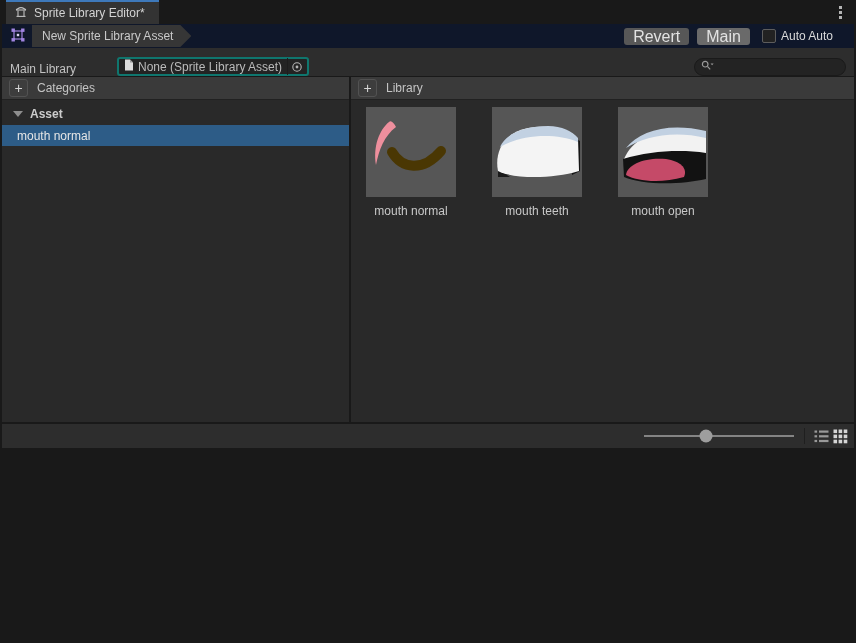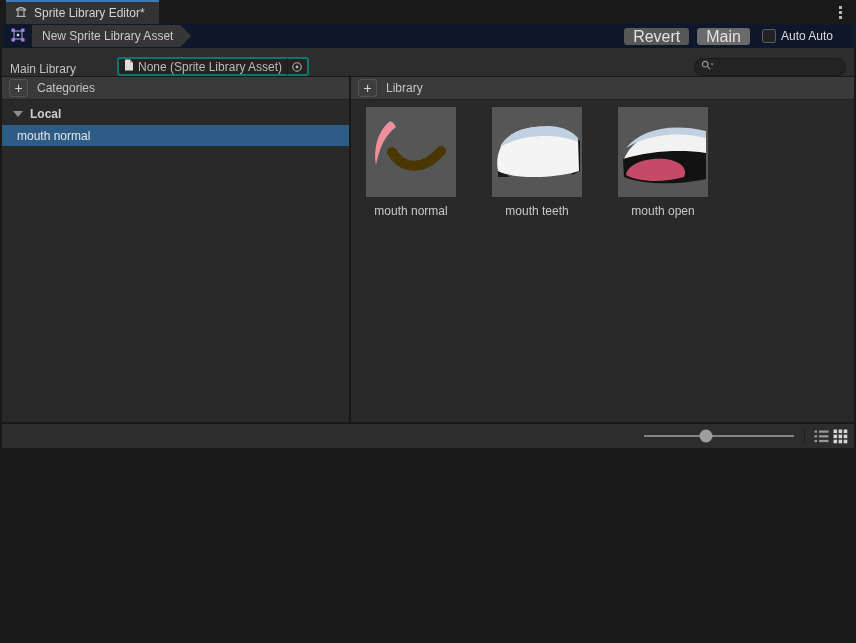--- a/index.html
+++ b/index.html
@@ -202,21 +202,21 @@
     <div class="panels">
 
       <div class="panel left">
         <div class="panel-header">
           <button class="add-btn">+</button>
           <span>Categories</span>
         </div>
         <div class="panel-content">
           <div class="foldout-row">
             <span class="tri-down"></span>
-            <span class="foldout-label">Local</span>
+            <span class="foldout-label">Asset</span>
           </div>
           <div class="cat-row selected">
             <span>mouth normal</span>
           </div>
         </div>
       </div>
 
       <div class="panel right">
         <div class="panel-header">
           <button class="add-btn">+</button>

